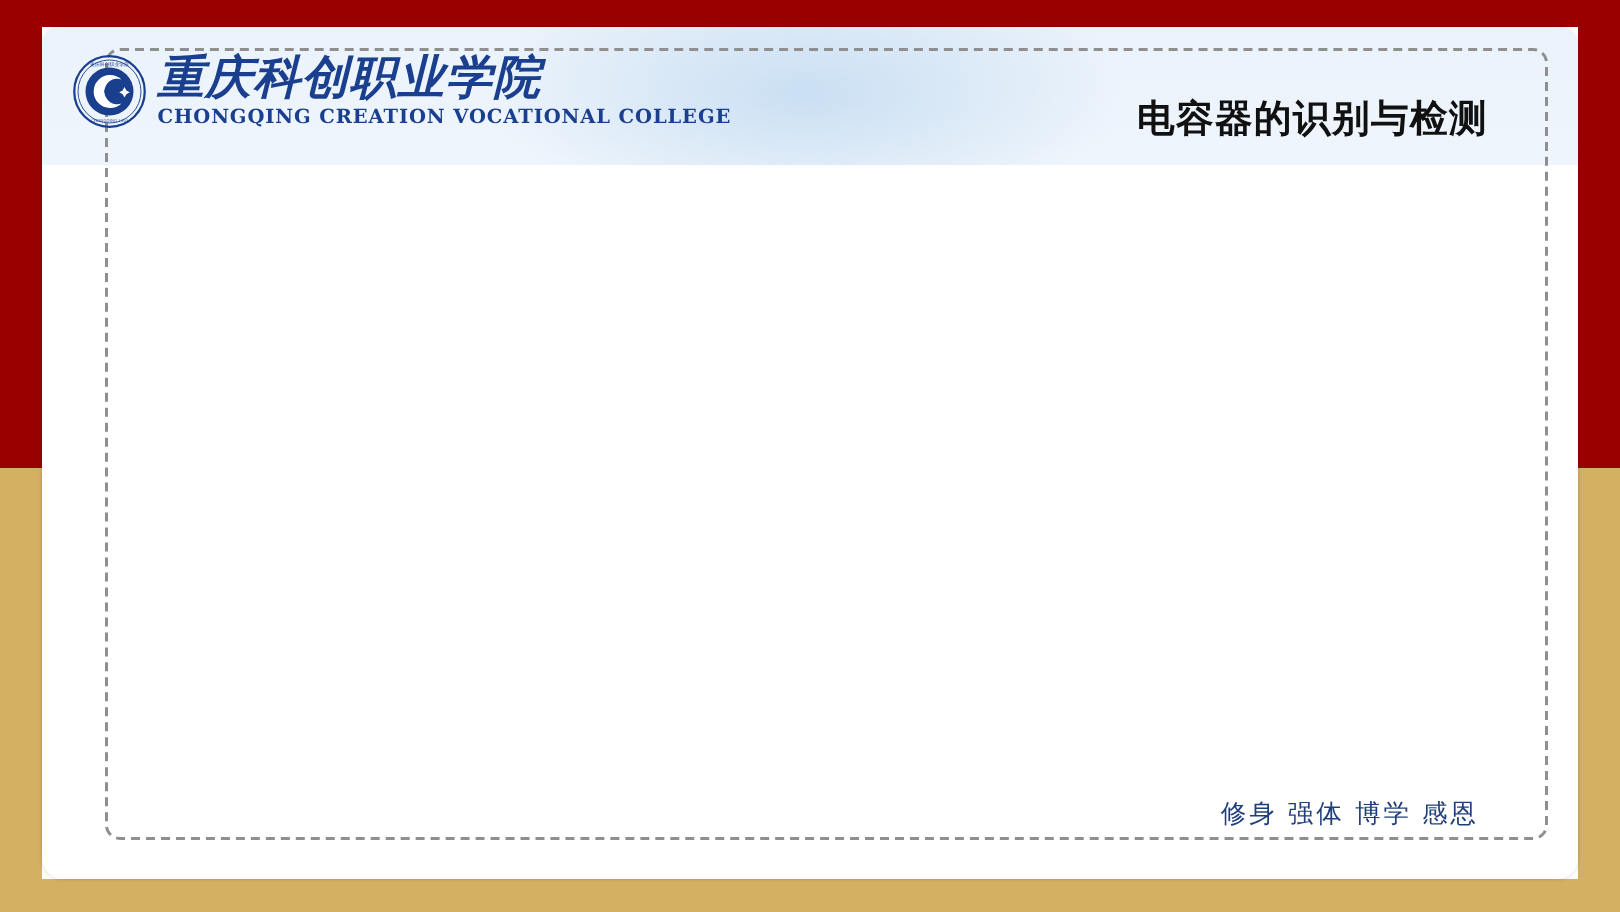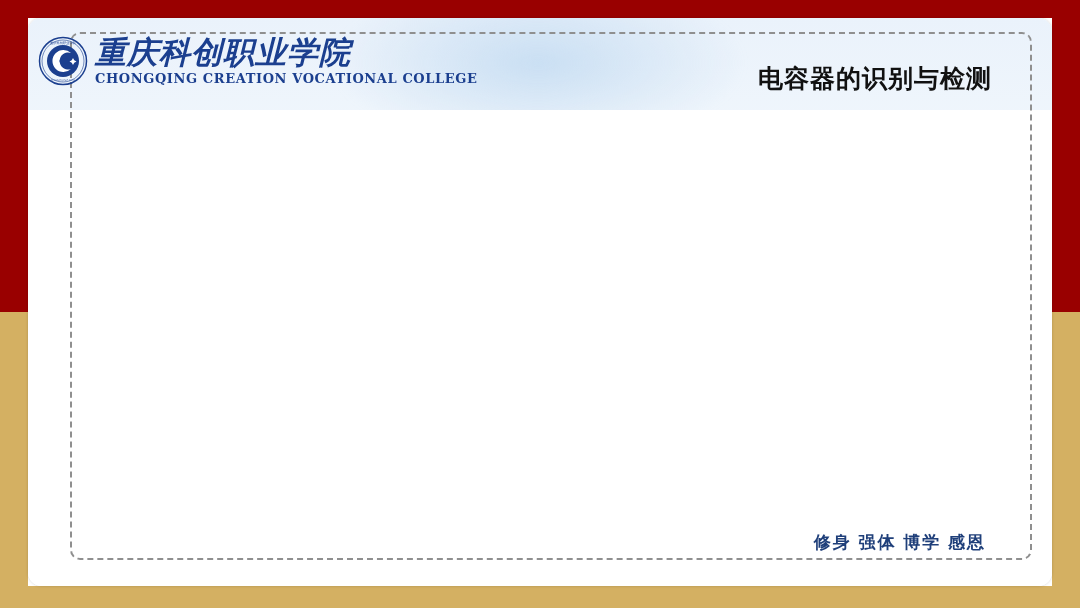--- a/index.html
+++ b/index.html
@@ -39,21 +39,21 @@
   
   .dashframe{
     position:absolute;left:42px;top:14px;width:962px;height:528px;
     border:2px dashed #8f8f8f;border-radius:10px;
     box-sizing:border-box;
     z-index:5;
   }
 
   
   .header{position:absolute;left:0;top:0;width:100%;height:92px;z-index:6;}
-  .logo-wrap{position:absolute;left:10px;top:18px;display:flex;align-items:center;gap:7px;justify-content:space-between;}
+  .logo-wrap{position:absolute;left:20px;top:18px;display:flex;align-items:center;gap:7px;justify-content:space-between;}
   .seal{width:50px;height:50px;flex:none;}
   .school-name{display:flex;flex-direction:column;line-height:1;}
   .cn-name{
     font-family:"DejaVu Serif","Liberation Serif",serif;
     font-style:italic;font-weight:bold;font-size:31px;color:#1b3f8f;
     letter-spacing:1px;white-space:nowrap;
   }
   .en-name{
     font-family:"DejaVu Serif","Liberation Serif",serif;
     font-weight:bold;font-size:13px;color:#1b3f8f;letter-spacing:.6px;
@@ -90,21 +90,21 @@
   .f4{left:185px;top:378px;width:175px;}
   .f4 .cap{margin-top:10px;}
   .f5{left:385px;top:378px;width:180px;}
   .f5 .cap{margin-top:10px;}
   .f6{left:605px;top:375px;width:300px;}
   .f6 .cap{margin-top:10px;}
 
   
   .motto{
     position:absolute;right:62px;bottom:32px;z-index:7;
-    font-size:17px;font-weight:bold;color:#1f3f7a;letter-spacing:2px;white-space:nowrap;
+    font-size:17px;font-weight:normal;color:#1f3f7a;letter-spacing:2px;white-space:nowrap;
     background:#ffffff;padding:0 4px;
   }
 </style>
 </head>
 <body>
 
 <div class="slide">
 
   <div class="topstrip"></div>
   <div class="botstrip"></div>

